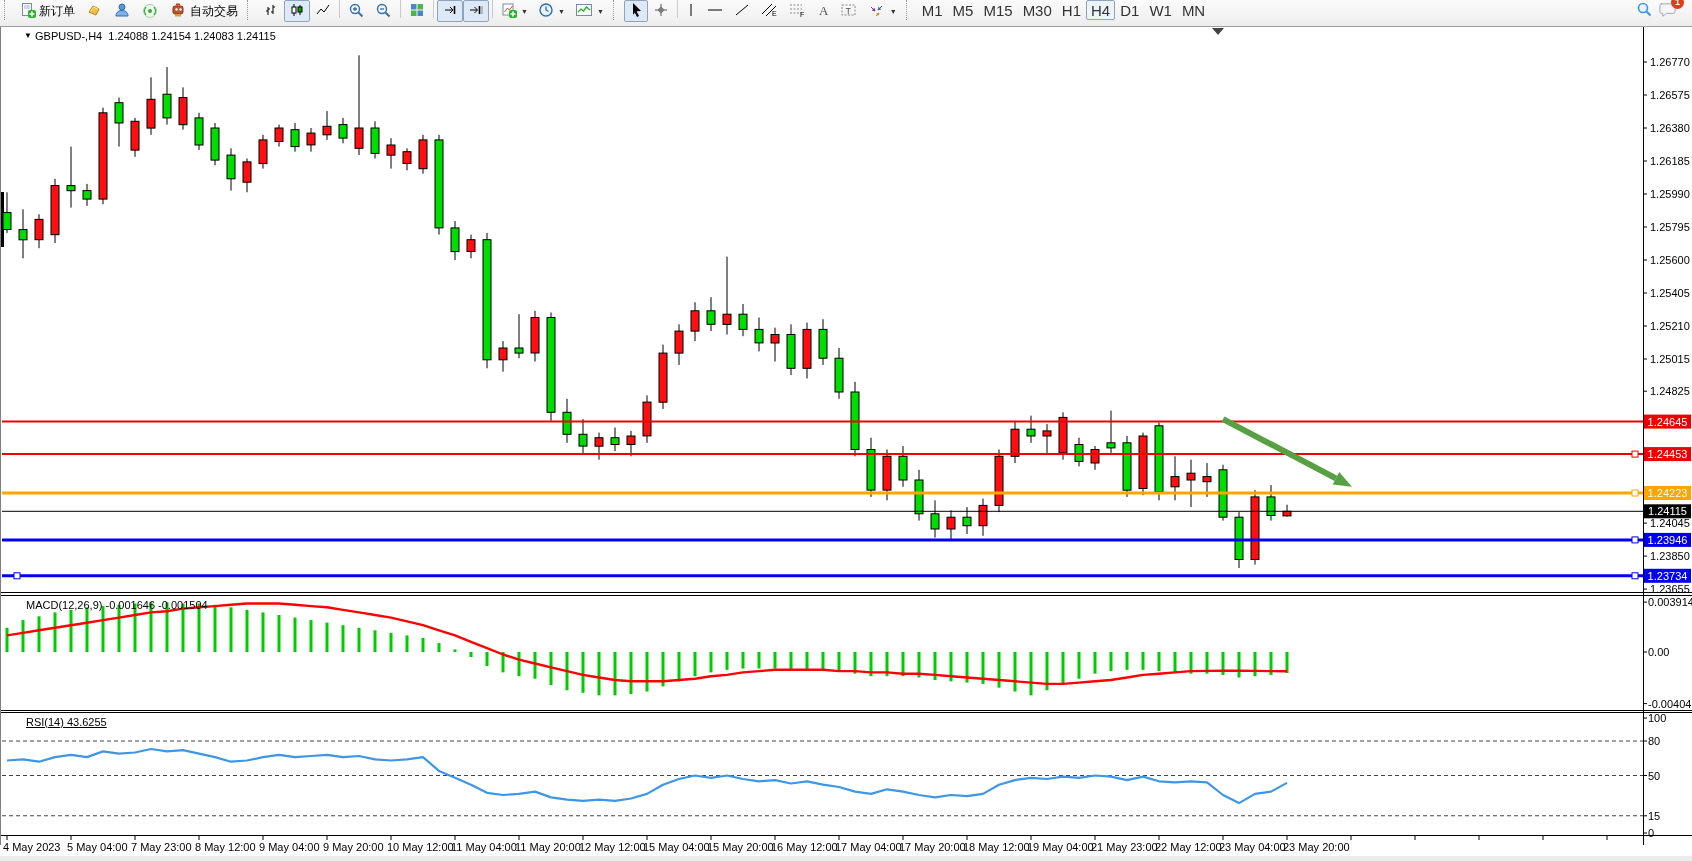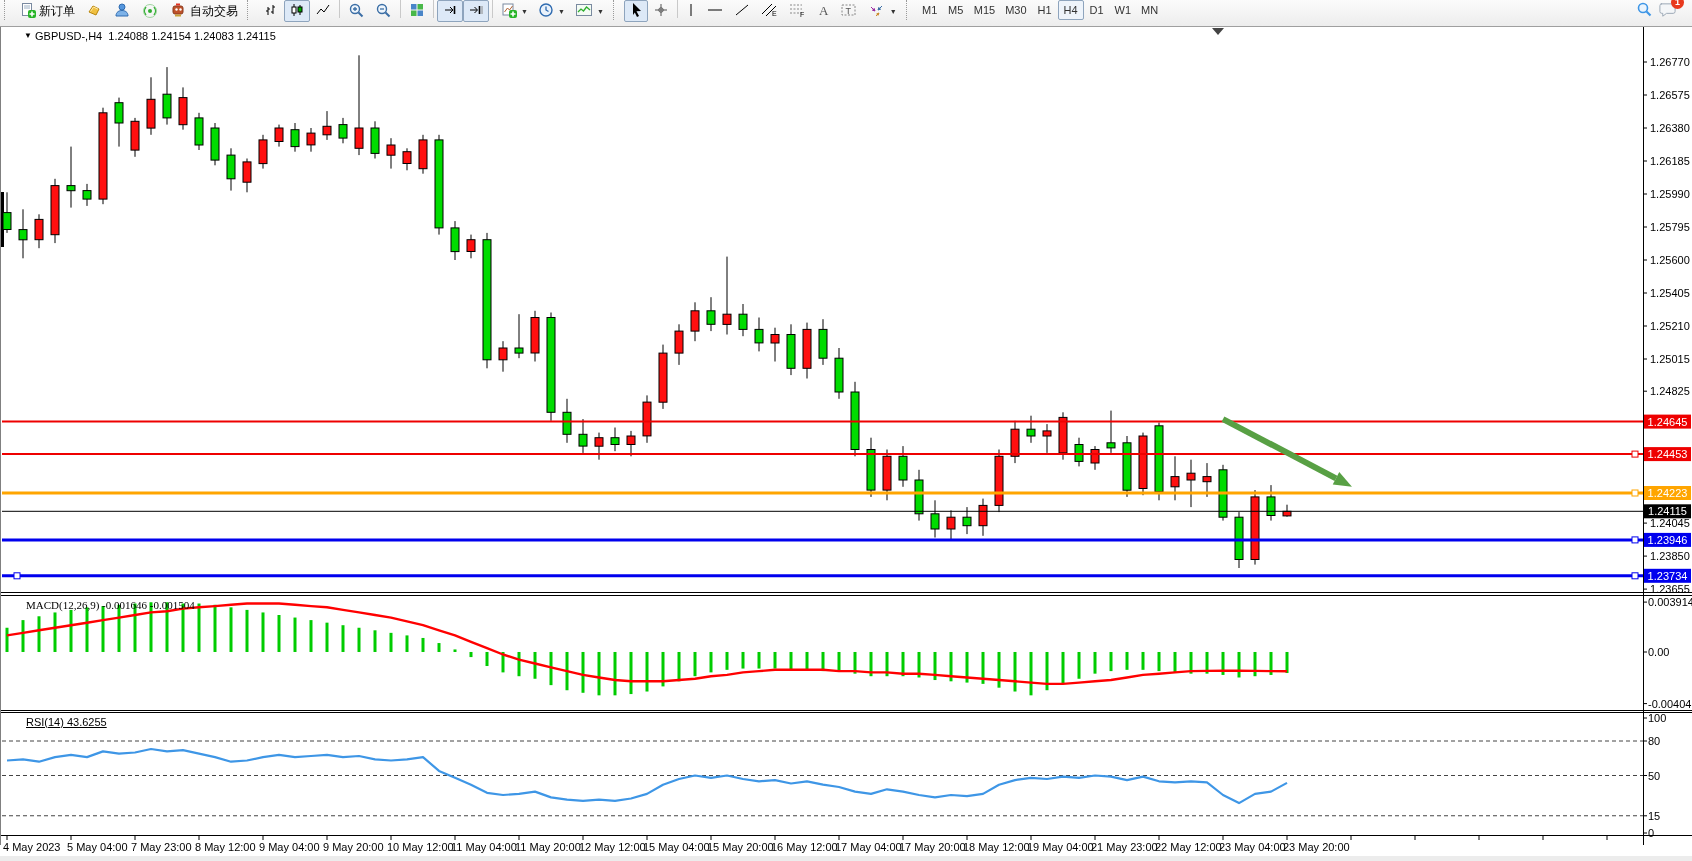--- a/index.html
+++ b/index.html
@@ -6,21 +6,21 @@
     font-family:"Liberation Sans","DejaVu Sans",sans-serif;}
   .toolbar{position:absolute;left:0;top:0;width:1692px;height:26px;background:linear-gradient(#fbfbfb,#ededed);
     border-bottom:1px solid #b7b7b7;display:flex;align-items:flex-start;font-size:12px;color:#222;}
   .grip{width:7px;height:20px;border-left:1px dotted #9a9a9a;margin:0 3px 0 4px;}
   .sep{width:1px;height:18px;background:#c9c9c9;margin:0 3px;}
   .tbtn{display:flex;align-items:center;gap:3px;height:22px;padding:0 4px;border:1px solid transparent;
     background:transparent;border-radius:2px;cursor:default;font-size:12px;font-family:inherit;}
   .tbtn.pressed{border:1px solid #8ea4bd;background:#dde9f7;}
   .tbtn .caret{font-size:7px;color:#333;margin-left:1px;}
   .tfbtn{height:20px;min-width:26px;padding:0 4px;border:1px solid transparent;background:transparent;
-    font-size:11px;color:#333;border-radius:2px;font-family:inherit;}
+    font-size:15px;color:#333;border-radius:2px;font-family:inherit;}
   .tfbtn.pressed{border:1px solid #8ea4bd;background:#eef4fb;}
   .spacer{flex:1;}
   .badge{position:absolute;top:-4px;right:-6px;background:#e8391d;color:#fff;border-radius:8px;
     font-size:9px;min-width:13px;height:13px;line-height:13px;text-align:center;font-weight:bold;}
   .chatwrap{position:relative;margin-right:14px;}
   .overlay-label{position:absolute;font-size:11px;color:#000;white-space:pre;margin-left:16px;}
   #chart-svg{position:absolute;left:0;top:26px;}
 </style>
 </head>
 <body>
@@ -620,14 +620,14 @@
     <line x1="1351" y1="835" x2="1351" y2="840" stroke="#000"></line>
     <line x1="1415" y1="835" x2="1415" y2="840" stroke="#000"></line>
     <line x1="1479" y1="835" x2="1479" y2="840" stroke="#000"></line>
     <line x1="1543" y1="835" x2="1543" y2="840" stroke="#000"></line>
     <line x1="1607" y1="835" x2="1607" y2="840" stroke="#000"></line>
     <rect x="0" y="856" width="1692" height="5" fill="#ececec"></rect>
   </svg>
 
 <div class="overlay-label" style="left:8px;top:30px;"><span style="font-size:8px;vertical-align:2px;">▼</span>&nbsp;<span>GBPUSD-,H4</span>&nbsp;&nbsp;<span>1.24088 1.24154 1.24083 1.24115</span></div>
 
-<div class="overlay-label" style="left:10px;top:599px;font-family:Liberation Serif, serif;">MACD(12,26,9) -0.001646 -0.001504</div>
+<div class="overlay-label" style="left:10px;top:599px;">MACD(12,26,9) -0.001646 -0.001504</div>
 <div class="overlay-label" style="left:10px;top:716px;text-decoration:underline;">RSI(14) 43.6255</div>
 
 </body></html>

